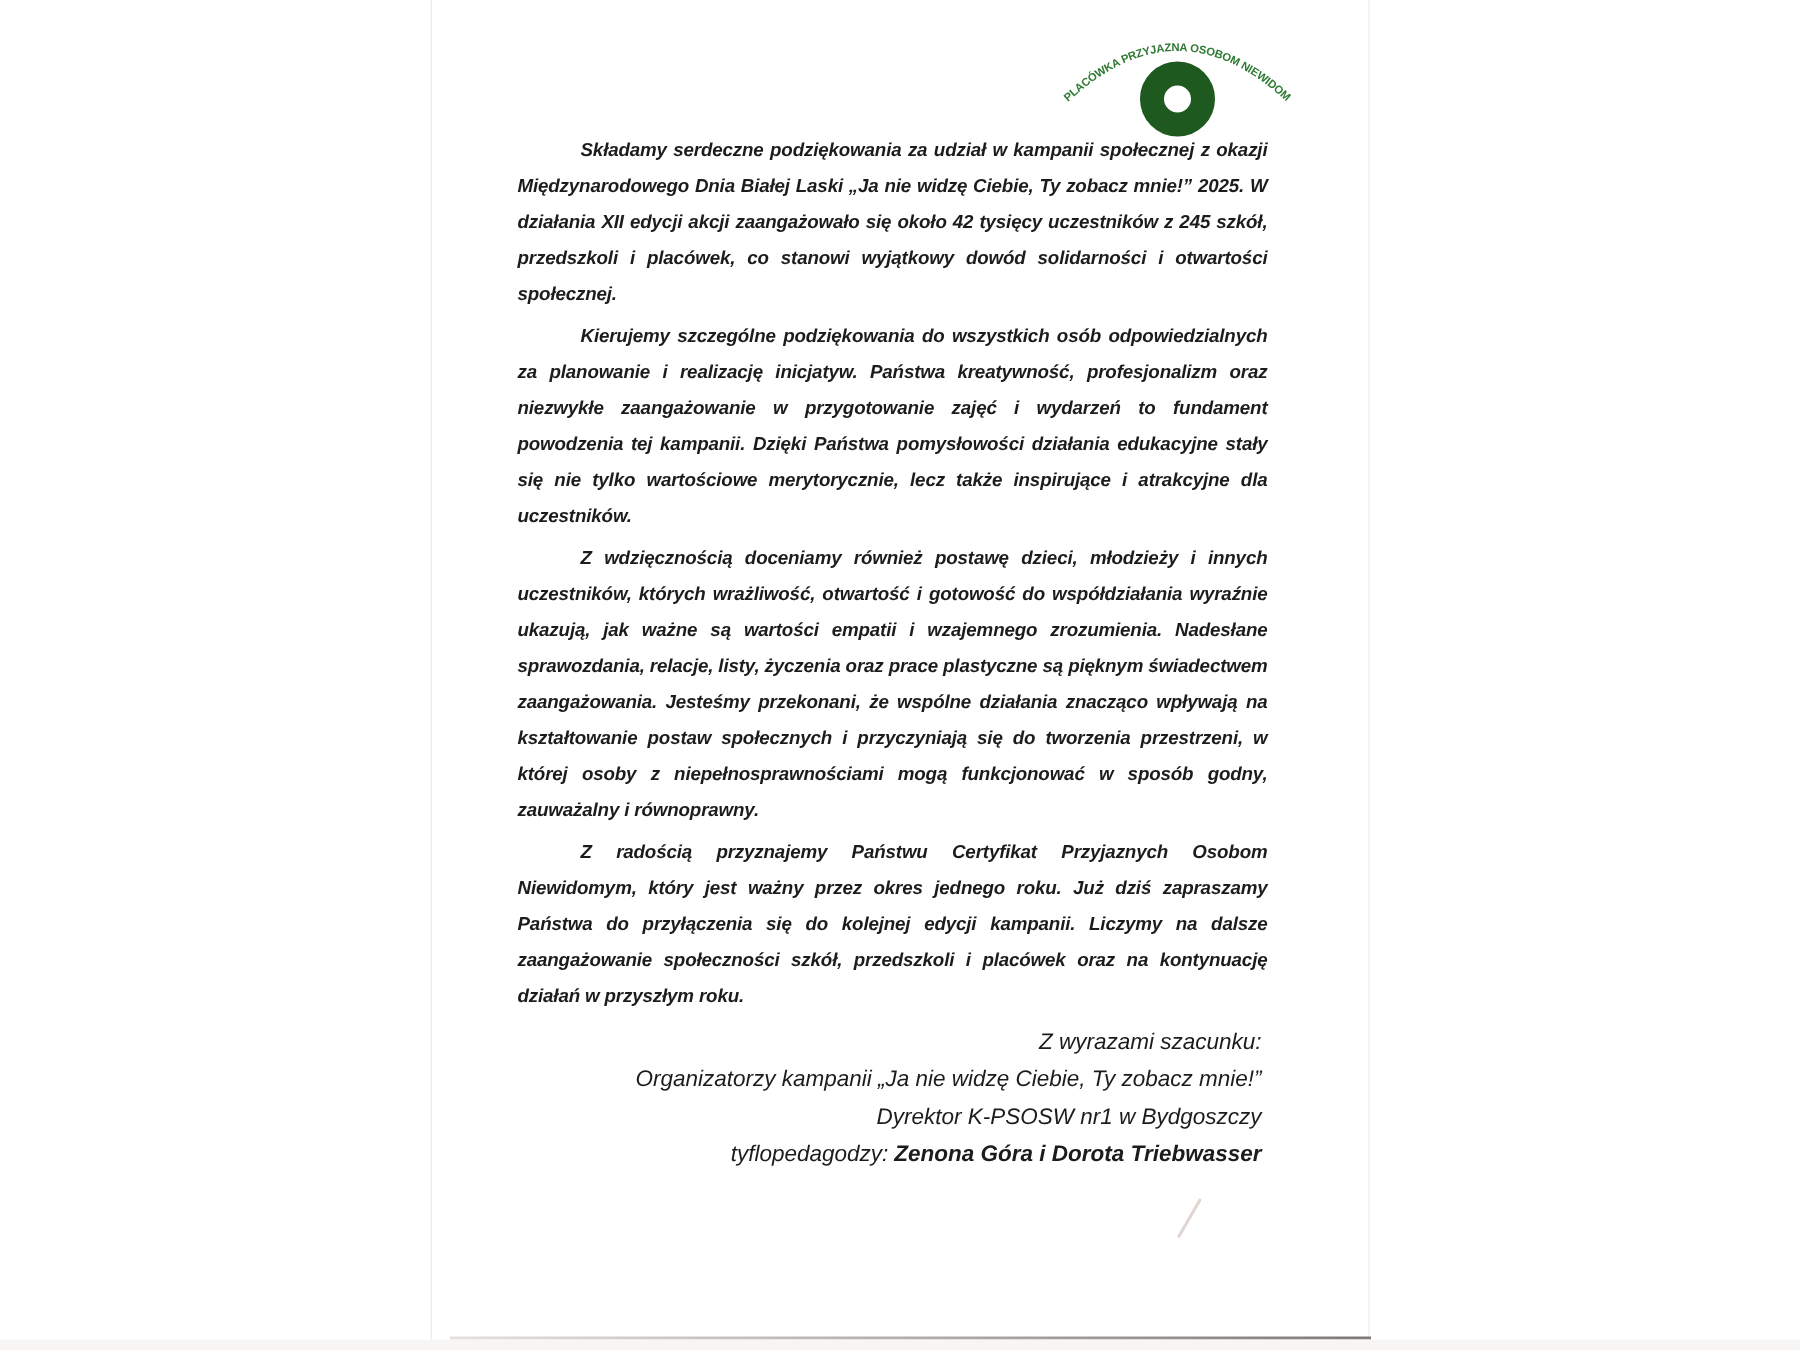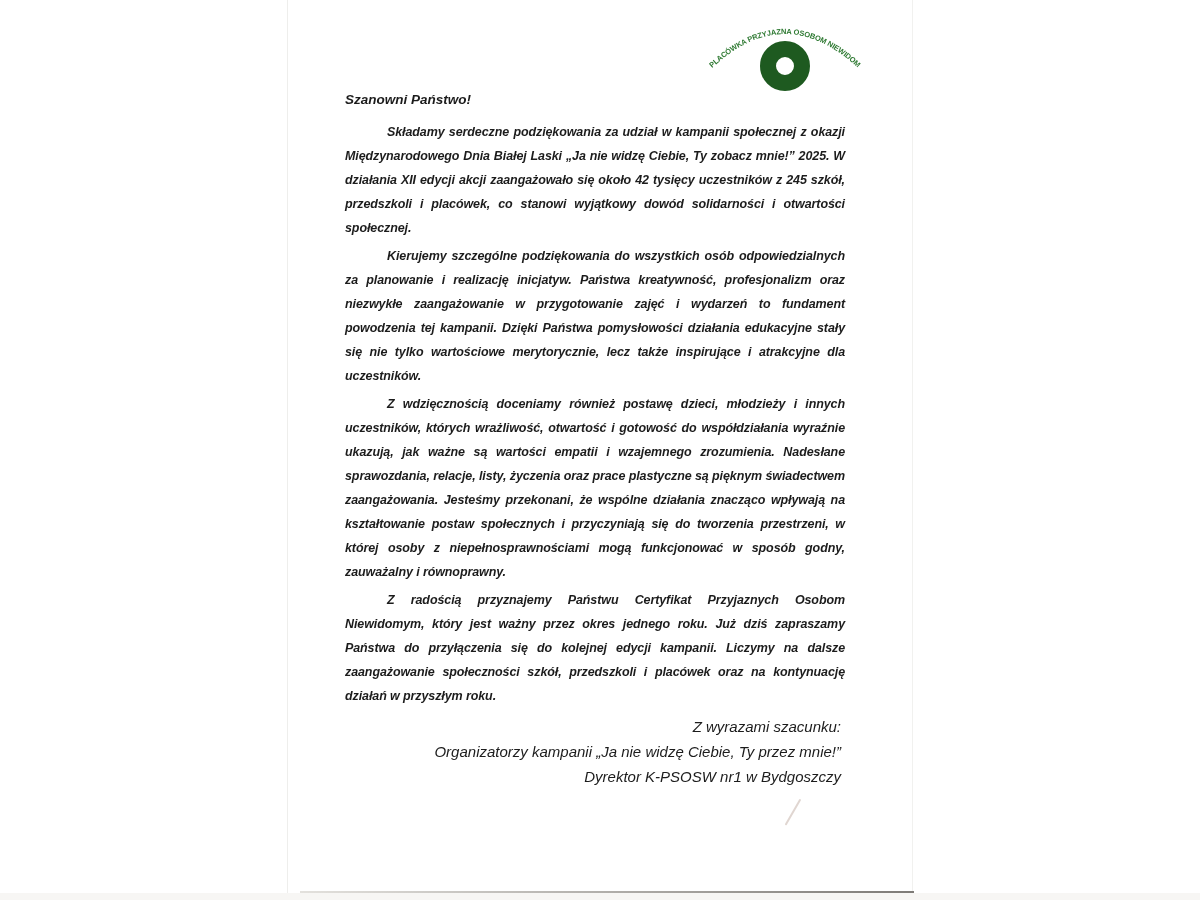--- a/index.html
+++ b/index.html
@@ -95,33 +95,35 @@
       <path id="arcPath" d="M 12,62 Q 85,-6 158,62" fill="none"></path>
     </defs>
     <text font-size="7.5" font-weight="bold" fill="#2f7a33" font-family="Liberation Sans, sans-serif" letter-spacing="0.4">
       <textPath href="#arcPath" startOffset="0" textLength="176">PLACÓWKA PRZYJAZNA OSOBOM NIEWIDOMYM</textPath>
     </text>
     <circle cx="85" cy="60" r="17" fill="none" stroke="#1e5a20" stroke-width="16"></circle>
   </svg>
 
   <div class="letter-column">
 
-    <div class="greeting">Szanowni Państwo!</div>
 
     <div class="body-paragraphs">
       <p>Składamy serdeczne podziękowania za udział w kampanii społecznej z okazji Międzynarodowego Dnia Białej Laski „Ja nie widzę Ciebie, Ty zobacz mnie!” 2025. W działania XII edycji akcji zaangażowało się około 42 tysięcy uczestników z 245 szkół, przedszkoli i placówek, co stanowi wyjątkowy dowód solidarności i otwartości społecznej.</p>
       <p>Kierujemy szczególne podziękowania do wszystkich osób odpowiedzialnych za planowanie i realizację inicjatyw. Państwa kreatywność, profesjonalizm oraz niezwykłe zaangażowanie w przygotowanie zajęć i wydarzeń to fundament powodzenia tej kampanii. Dzięki Państwa pomysłowości działania edukacyjne stały się nie tylko wartościowe merytorycznie, lecz także inspirujące i atrakcyjne dla uczestników.</p>
       <p>Z wdzięcznością doceniamy również postawę dzieci, młodzieży i innych uczestników, których wrażliwość, otwartość i gotowość do współdziałania wyraźnie ukazują, jak ważne są wartości empatii i wzajemnego zrozumienia. Nadesłane sprawozdania, relacje, listy, życzenia oraz prace plastyczne są pięknym świadectwem zaangażowania. Jesteśmy przekonani, że wspólne działania znacząco wpływają na kształtowanie postaw społecznych i przyczyniają się do tworzenia przestrzeni, w której osoby z niepełnosprawnościami mogą funkcjonować w sposób godny, zauważalny i równoprawny.</p>
       <p>Z radością przyznajemy Państwu Certyfikat Przyjaznych Osobom Niewidomym, który jest ważny przez okres jednego roku. Już dziś zapraszamy Państwa do przyłączenia się do kolejnej edycji kampanii. Liczymy na dalsze zaangażowanie społeczności szkół, przedszkoli i placówek oraz na kontynuację działań w przyszłym roku.</p>
     </div>
 
     <div class="closing">
       <div>Z wyrazami szacunku:</div>
-      <div>Organizatorzy kampanii „Ja nie widzę Ciebie, Ty przez mnie!”</div>
+      <div>Organizatorzy kampanii „Ja nie widzę Ciebie, Ty zobacz mnie!”</div>
       <div>Dyrektor K-PSOSW nr1 w Bydgoszczy</div>
+      <div>
+        <span class="tyflo-prefix">tyflopedagodzy:</span><span class="bold-line">Zenona Góra i Dorota Triebwasser</span>
+      </div>
     </div>
 
 
   </div>
 
   <div class="pen-mark"></div>
   <div class="scan-bottom-edge"></div>
   <div class="scan-bottom-strip"></div>
 
 </div>

